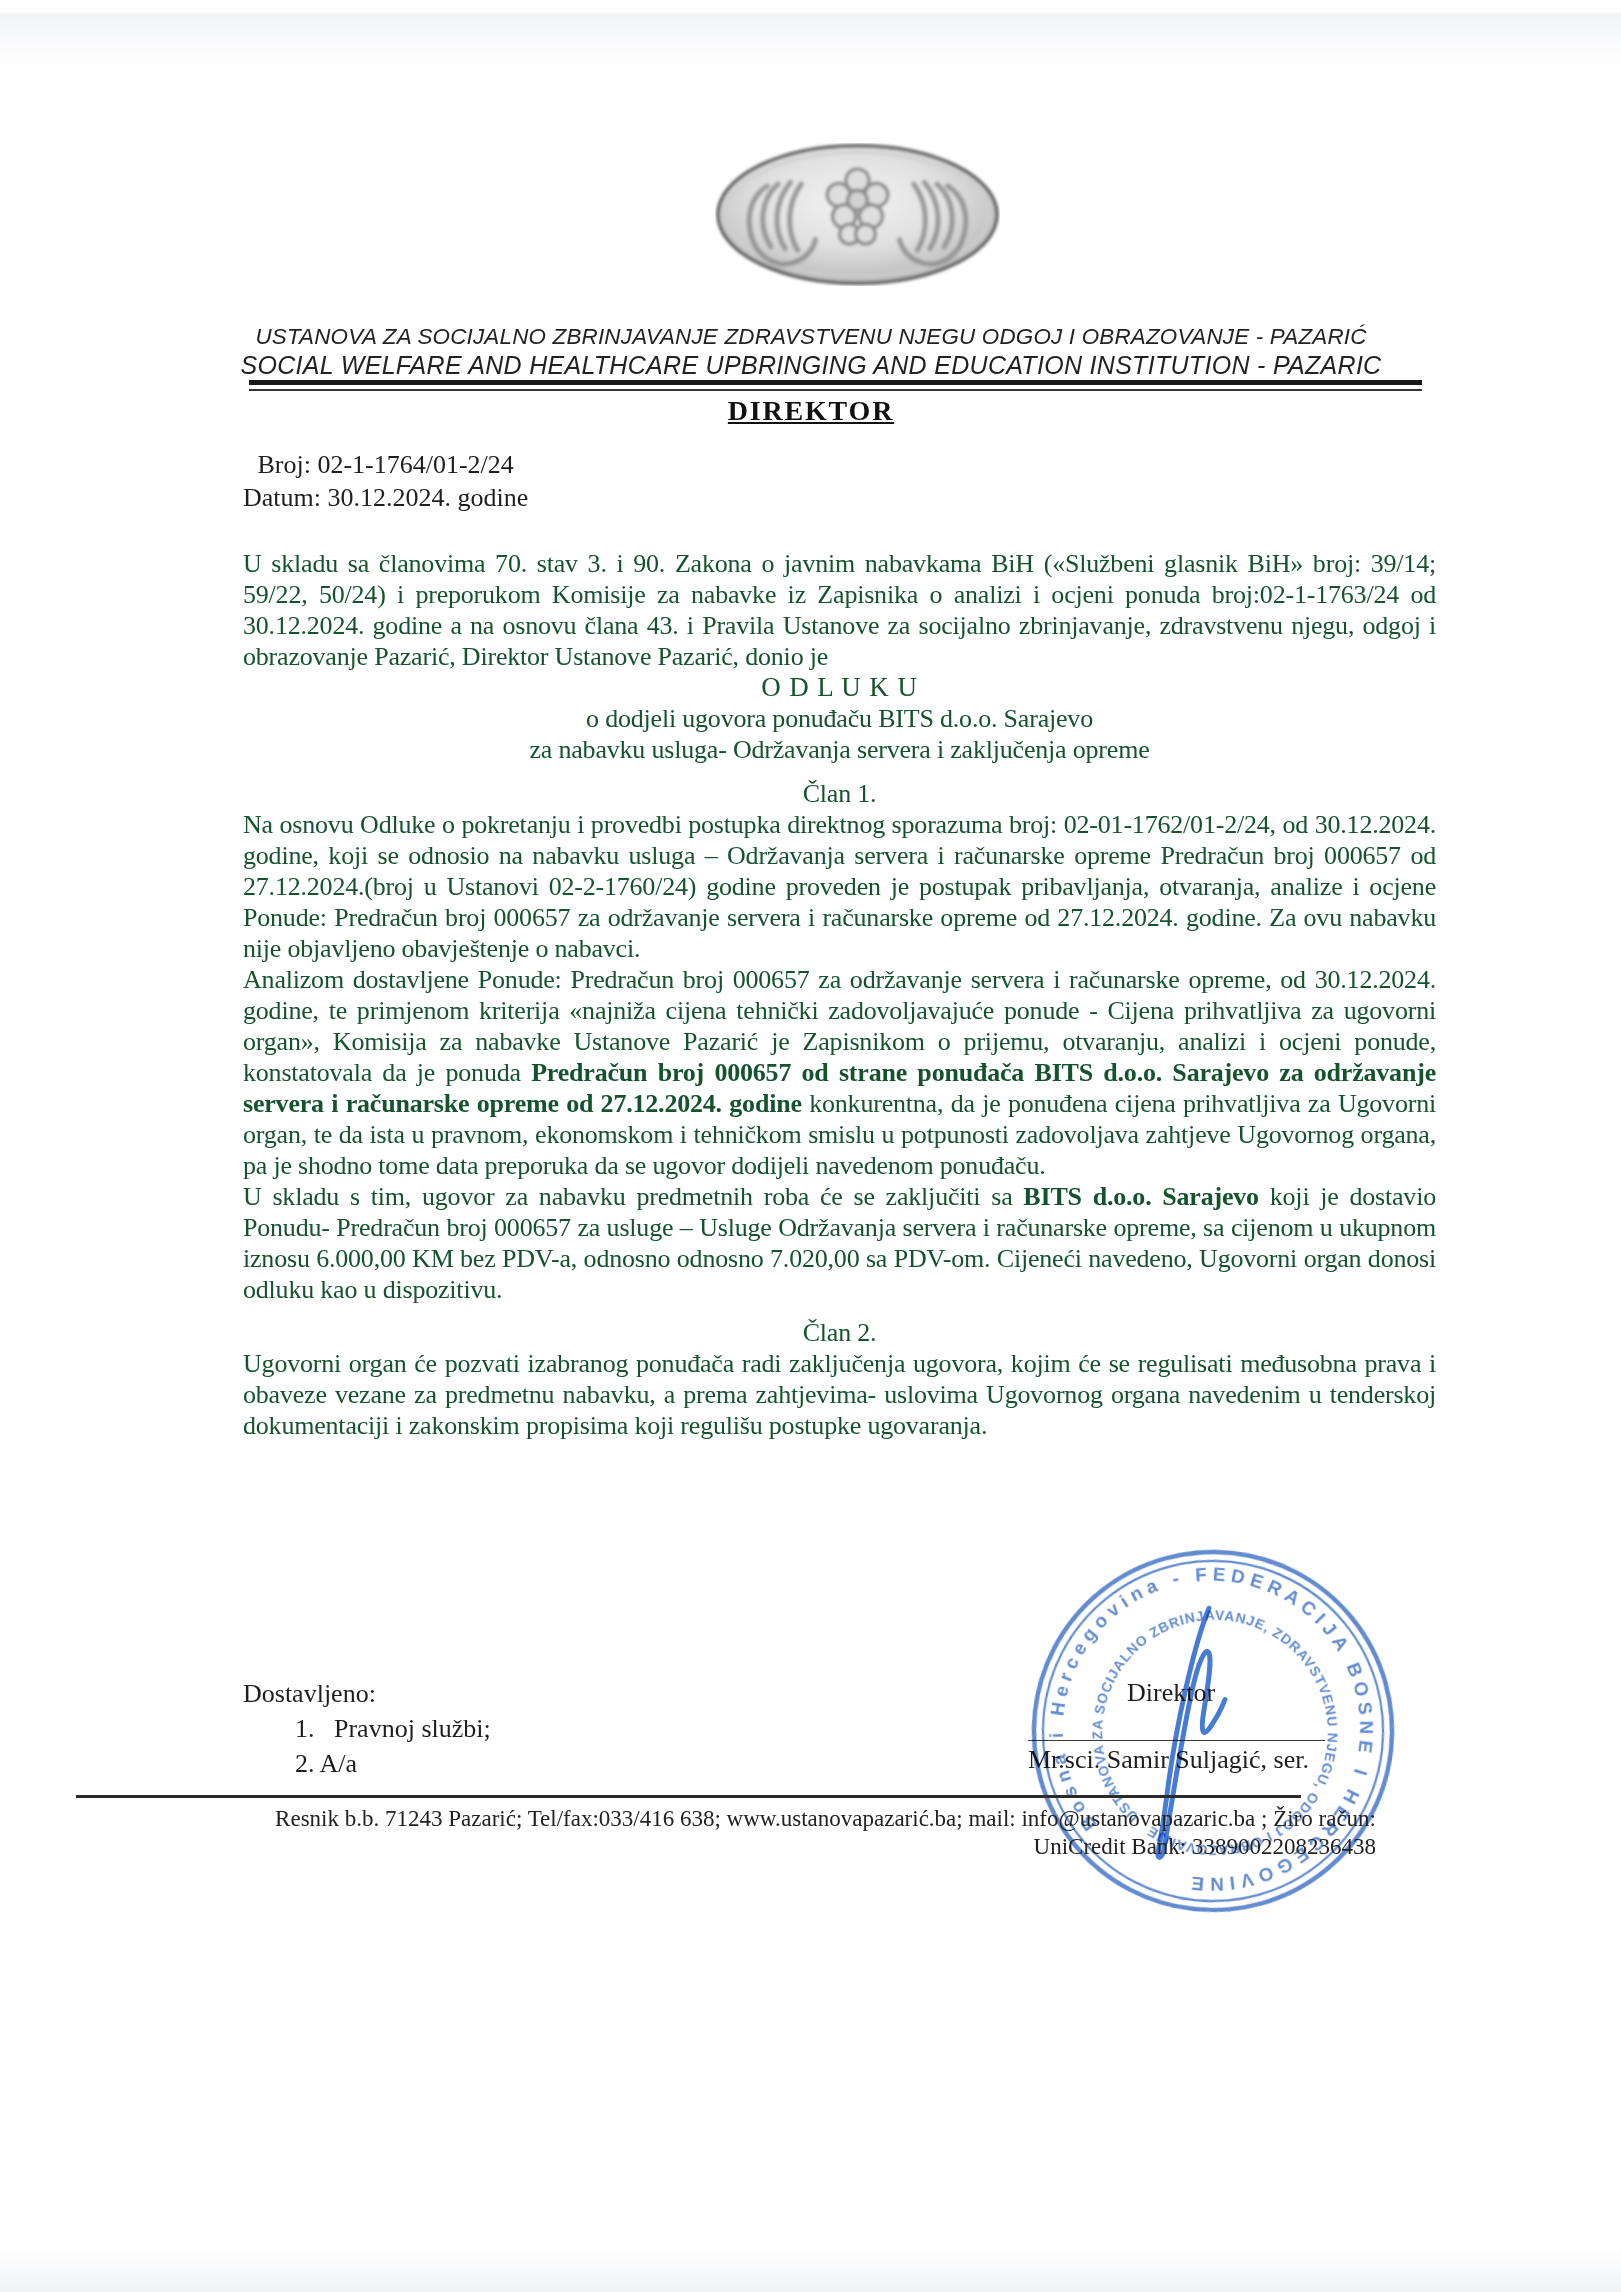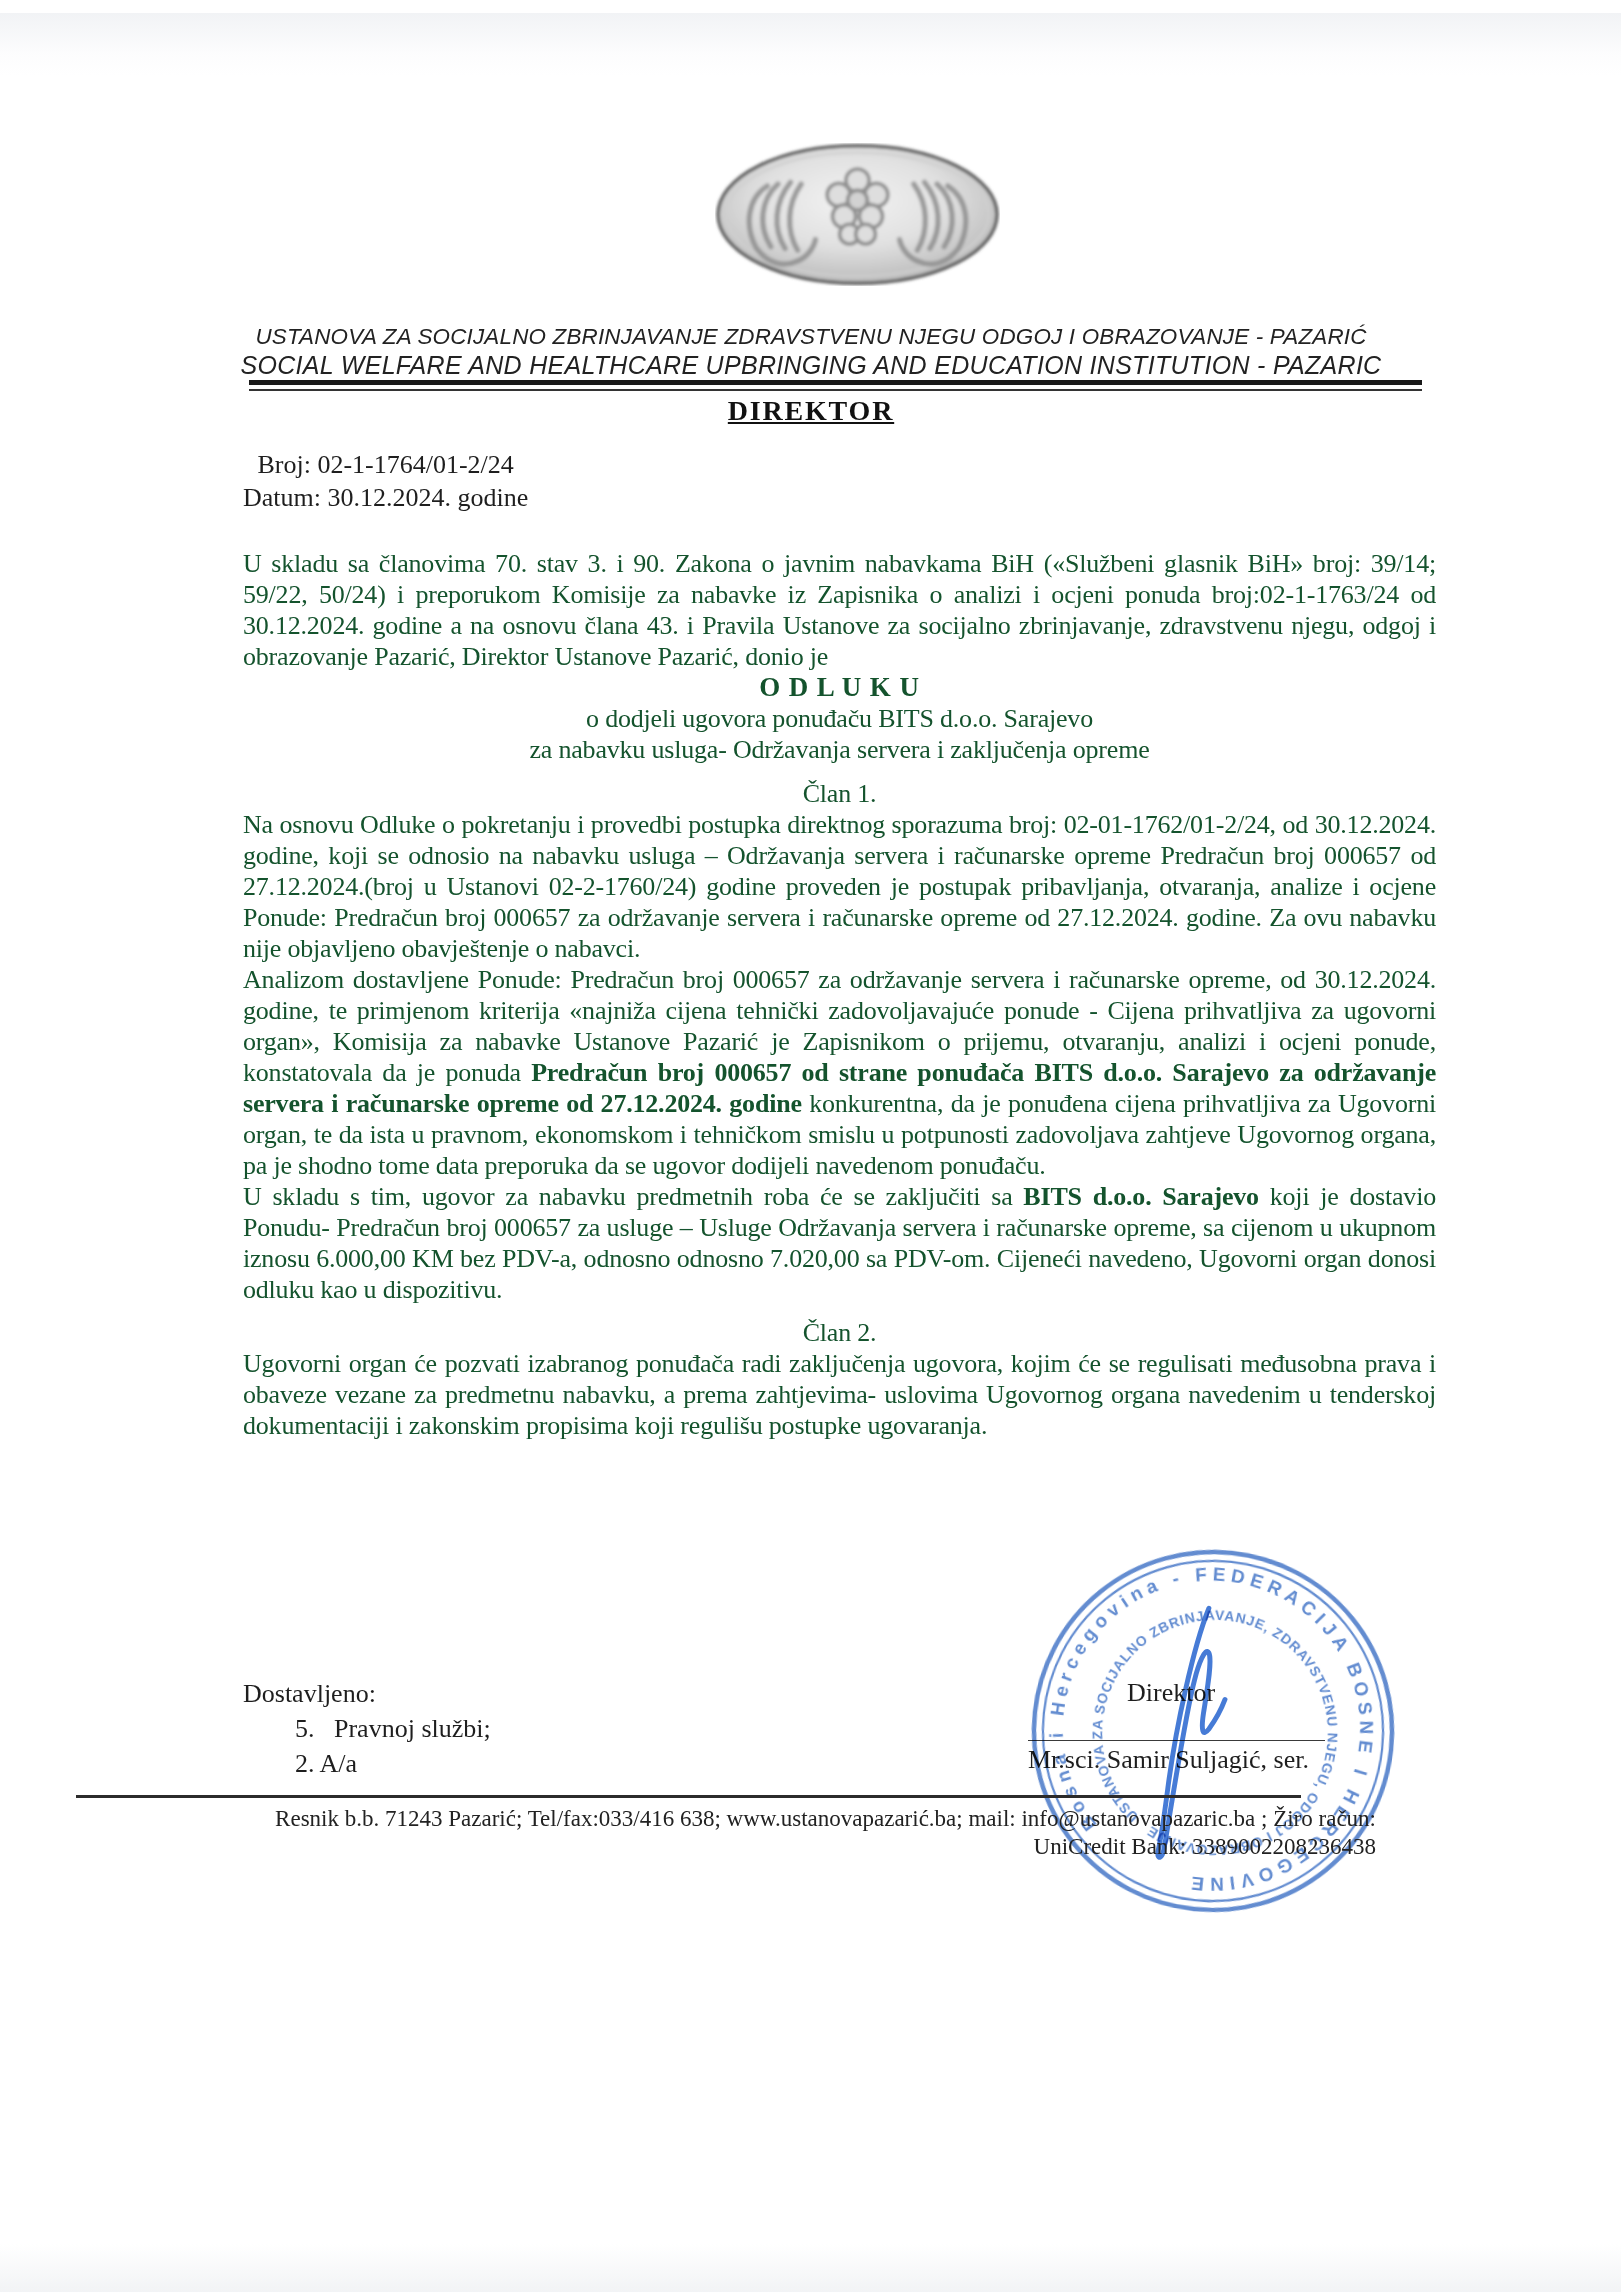--- a/index.html
+++ b/index.html
@@ -35,21 +35,21 @@
   }
 
   .meta{position:absolute;left:243px;top:448px;font-size:26px;line-height:33px;text-align:center;}
 
   .main{
     position:absolute;left:243px;top:548px;width:1193px;
     font-size:26px;line-height:31px;letter-spacing:-0.2px;color:#14532d;
   }
   .main p{margin:0;text-align:justify;}
   .c{text-align:center;}
-  .title{font-weight:bold;font-size:27px;letter-spacing:0.9px;}
+  .title{font-weight:normal;font-size:27px;letter-spacing:0.9px;}
   .clan{margin-top:12.5px;}
   .mt{margin-top:31px;}
 
   .dist{position:absolute;left:243px;top:1677px;font-size:26px;line-height:33px;}
   .dist-item{white-space:pre;margin-left:52px;margin-top:1.8px;}
 
   .sig-block{position:absolute;left:1028px;top:1678px;width:333px;font-size:26px;}
   .sig-title{padding-left:99px;}
   .sig-line{margin-top:32px;width:297px;height:0;border-top:1.8px solid #3a3a3a;}
   .sig-name{margin-top:3.6px;white-space:nowrap;}
@@ -139,21 +139,21 @@
     <p class="mt"><span>Analizom dostavljene Ponude: Predračun broj 000657 za održavanje servera i računarske opreme, od 30.12.2024. godine, te primjenom kriterija «najniža cijena tehnički zadovoljavajuće ponude - Cijena prihvatljiva za ugovorni organ», Komisija za nabavke Ustanove Pazarić je Zapisnikom o prijemu, otvaranju, analizi i ocjeni ponude, konstatovala da je ponuda </span><b>Predračun broj 000657 od strane ponuđača BITS d.o.o. Sarajevo za održavanje servera i računarske opreme od 27.12.2024. godine</b><span> konkurentna, da je ponuđena cijena prihvatljiva za Ugovorni organ, te da ista u pravnom, ekonomskom i tehničkom smislu u potpunosti zadovoljava zahtjeve Ugovornog organa, pa je shodno tome data preporuka da se ugovor dodijeli navedenom ponuđaču.</span></p>
 
     <p class="mt"><span>U skladu s tim, ugovor za nabavku predmetnih roba će se zaključiti sa </span><b>BITS d.o.o. Sarajevo</b><span> koji je dostavio Ponudu- Predračun broj 000657 za usluge – Usluge Održavanja servera i računarske opreme, sa cijenom u ukupnom iznosu 6.000,00 KM bez PDV-a, odnosno odnosno 7.020,00 sa PDV-om. Cijeneći navedeno, Ugovorni organ donosi odluku kao u dispozitivu.</span></p>
 
     <div class="c clan">Član 2.</div>
     <p>Ugovorni organ će pozvati izabranog ponuđača radi zaključenja ugovora, kojim će se regulisati međusobna prava i obaveze vezane za predmetnu nabavku, a prema zahtjevima- uslovima Ugovornog organa navedenim u tenderskoj dokumentaciji i zakonskim propisima koji regulišu postupke ugovaranja.</p>
   </div>
 
   <div class="dist">
     <div>Dostavljeno:</div>
-    <div class="dist-item">5.   Pravnoj službi;</div>
+    <div class="dist-item">1.   Pravnoj službi;</div>
     <div class="dist-item">2. A/a</div>
   </div>
 
   <div class="sig-block">
     <div class="sig-title">Direktor</div>
     <div class="sig-line"></div>
     <div class="sig-name">Mr.sci. Samir Suljagić, ser.</div>
   </div>
 
   <svg class="stamp" viewBox="-210 -210 420 420">

